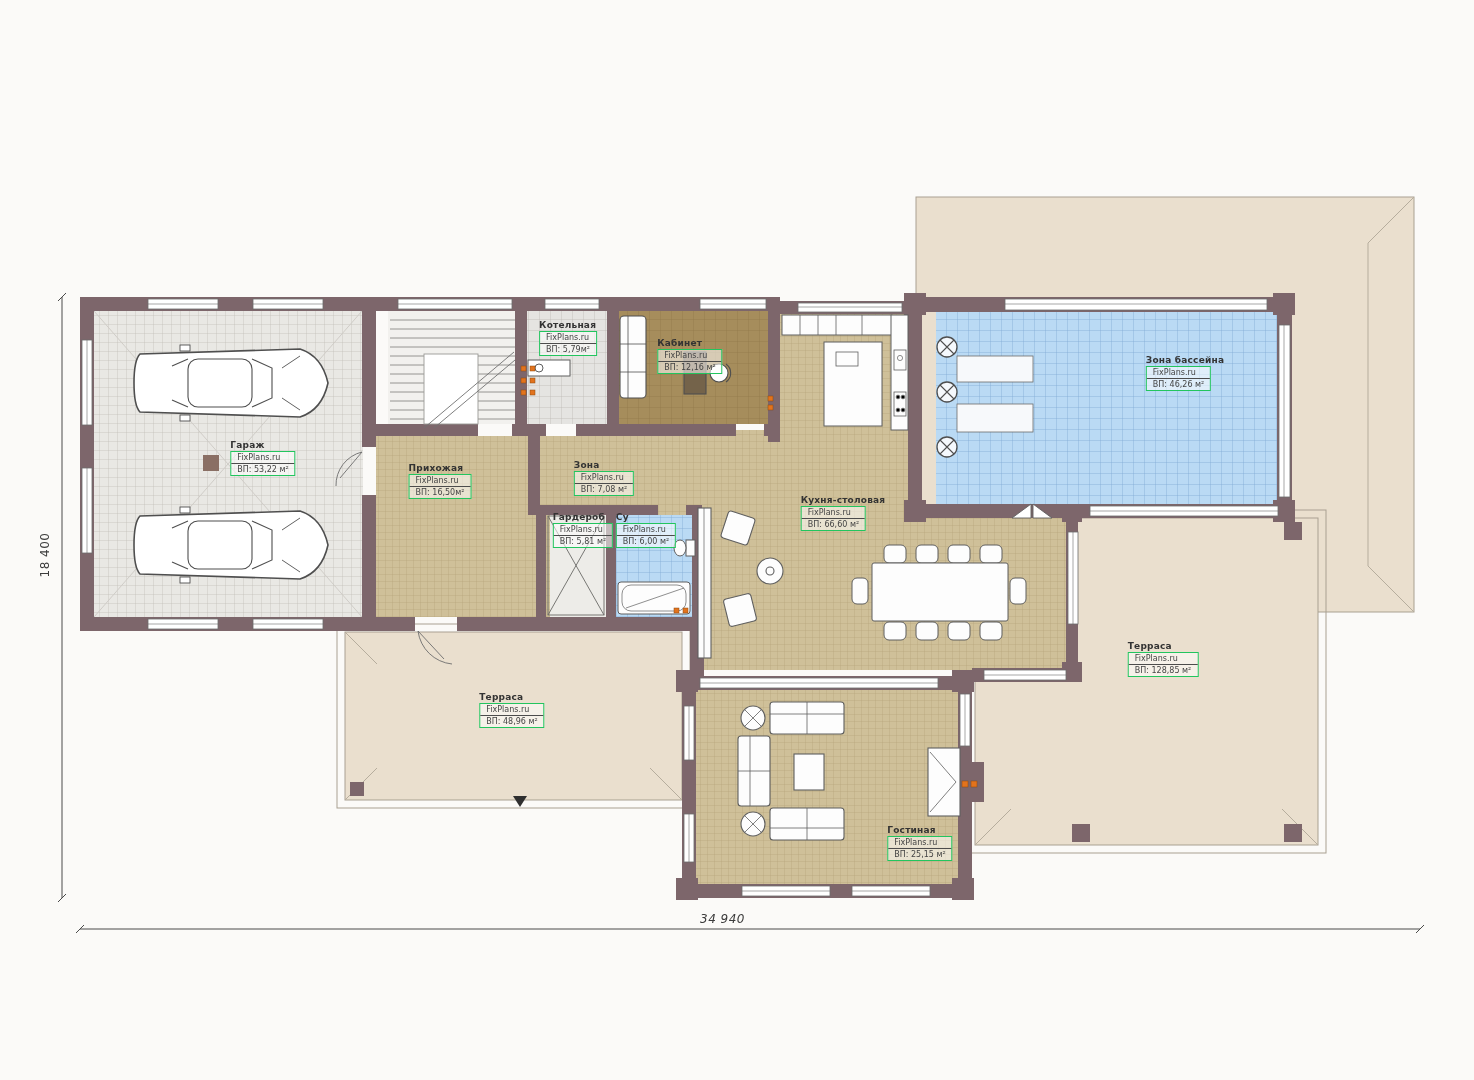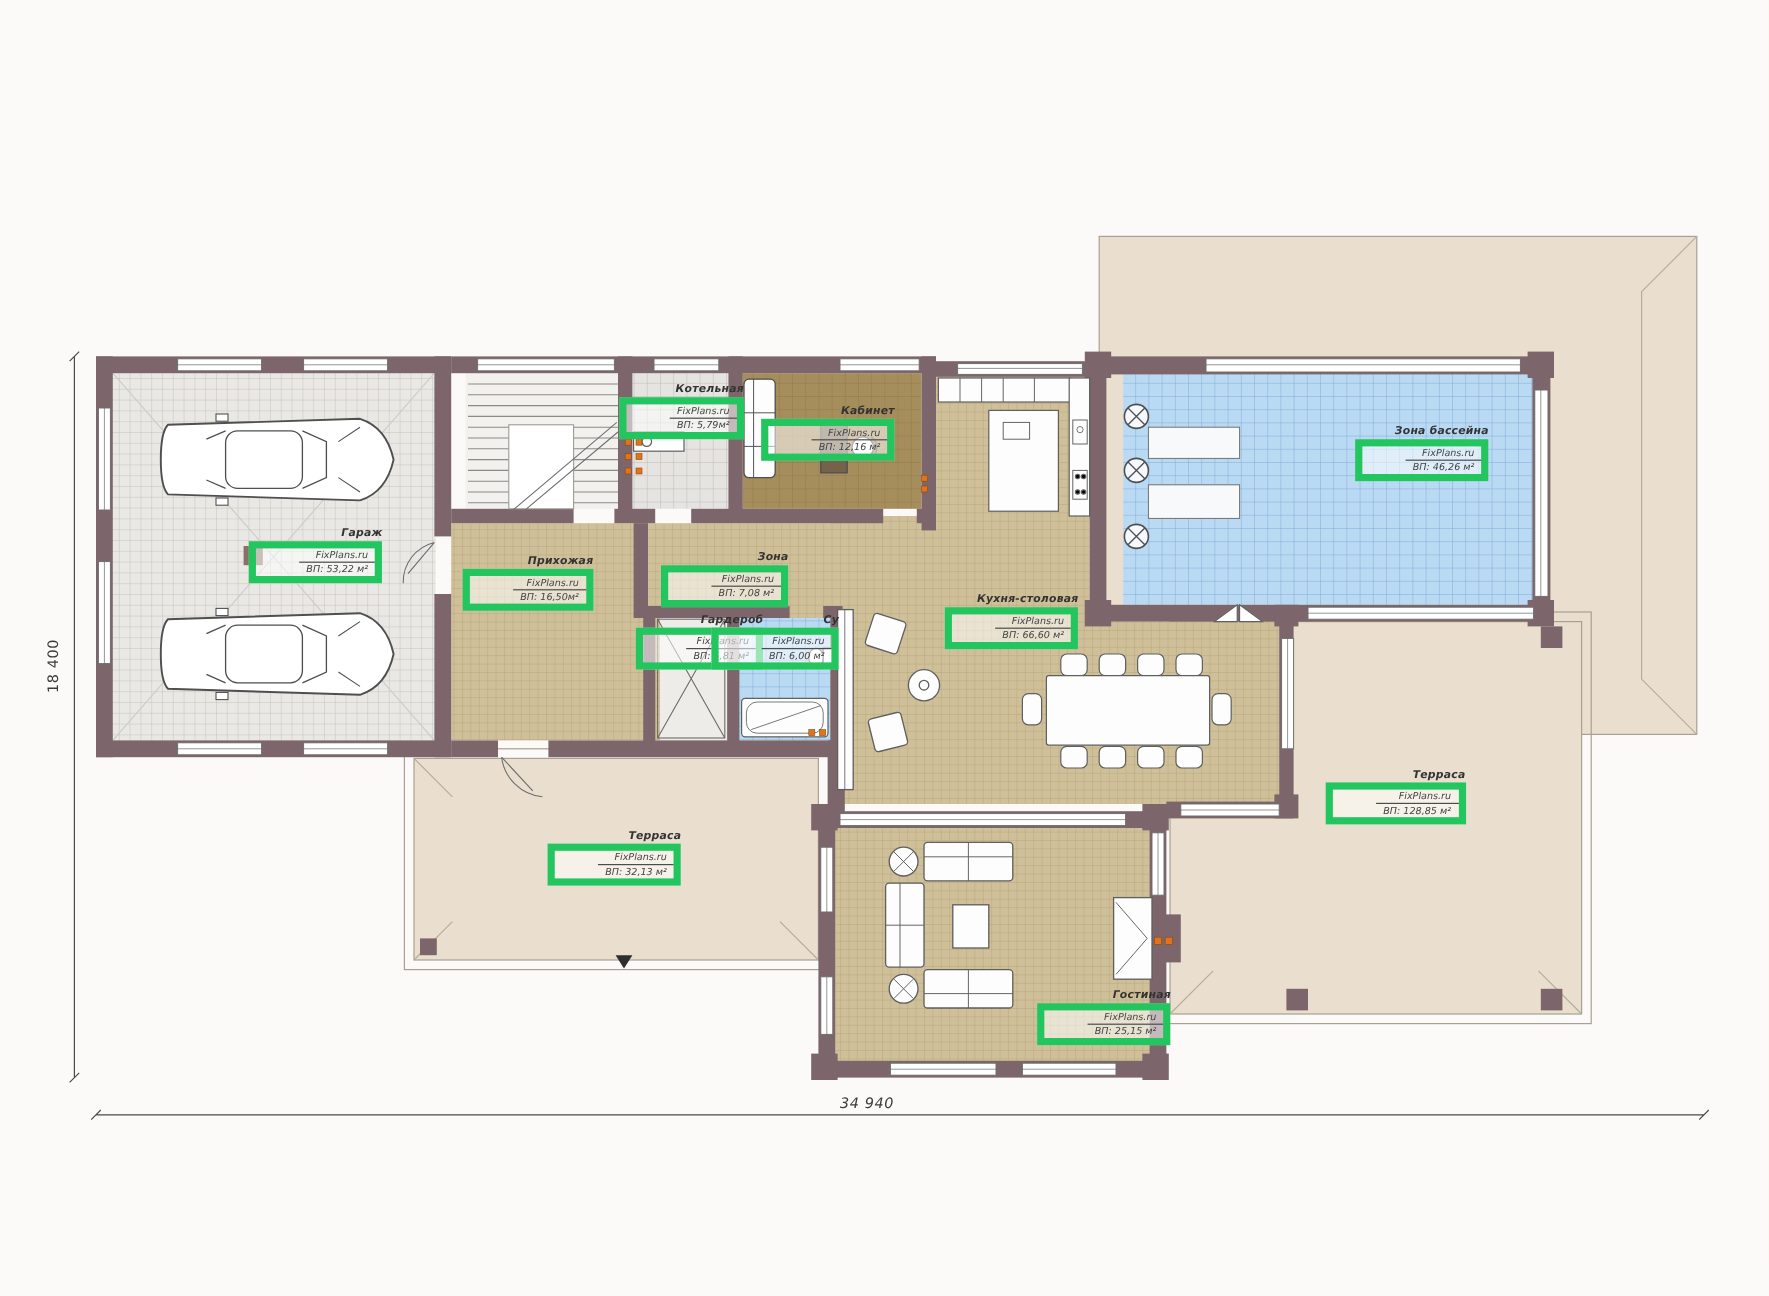--- a/index.html
+++ b/index.html
@@ -2,25 +2,25 @@
 <html><head>
 <meta charset="utf-8">
 <style>
   html,body{margin:0;padding:0;background:#f7f6f4;}
   #canvas{
     position:relative;width:1474px;height:1080px;background:#fbfaf8;
     font-family:"DejaVu Sans", sans-serif;overflow:hidden;
   }
   #plan-svg{position:absolute;left:0;top:0;}
   .room-label{
-    position:absolute;transform:translateX(-50%);text-align:right;z-index:5;
-    color:#3a3a3a;pointer-events:none;font-style:italic;
+    position:absolute;transform:translateX(-50%);text-align:left;z-index:5;
+    color:#3a3a3a;pointer-events:none;
   }
   .rl-name{font-size:9px;font-weight:bold;letter-spacing:.2px;margin-bottom:1px;color:#333;}
-  .rl-box{display:inline-block;border:6px solid #22c55e;background:rgba(255,255,255,.55);padding-left:36px;}
+  .rl-box{display:inline-block;border:1px solid #22c55e;background:rgba(255,255,255,.55);}
   .rl-brand{font-size:8px;padding:1px 6px;border-bottom:1px solid #4c4c4c;color:#444;}
   .rl-area{font-size:8px;padding:1px 6px;color:#444;}
   .dim-label{
     position:absolute;font-size:12px;color:#3c3c3c;z-index:5;letter-spacing:.5px;
   }
   #dim-bottom{left:700px;top:912px;font-style:italic;}
   #dim-left{left:22px;top:548px;transform:rotate(-90deg);transform-origin:center;}
 </style>
 </head>
 <body>
@@ -348,21 +348,21 @@
     <div class="rl-area">ВП: 66,60 м²</div></div>
   </div>
   <div class="room-label" style="left:1185px;top:355px">
     <div class="rl-name">Зона бассейна</div>
     <div class="rl-box"><div class="rl-brand">FixPlans.ru</div>
     <div class="rl-area">ВП: 46,26 м²</div></div>
   </div>
   <div class="room-label" style="left:512px;top:692px">
     <div class="rl-name">Терраса</div>
     <div class="rl-box"><div class="rl-brand">FixPlans.ru</div>
-    <div class="rl-area">ВП: 32,13 м²</div></div>
+    <div class="rl-area">ВП: 48,96 м²</div></div>
   </div>
   <div class="room-label" style="left:1163px;top:641px">
     <div class="rl-name">Терраса</div>
     <div class="rl-box"><div class="rl-brand">FixPlans.ru</div>
     <div class="rl-area">ВП: 128,85 м²</div></div>
   </div>
   <div class="room-label" style="left:920px;top:825px">
     <div class="rl-name">Гостиная</div>
     <div class="rl-box"><div class="rl-brand">FixPlans.ru</div>
     <div class="rl-area">ВП: 25,15 м²</div></div>

